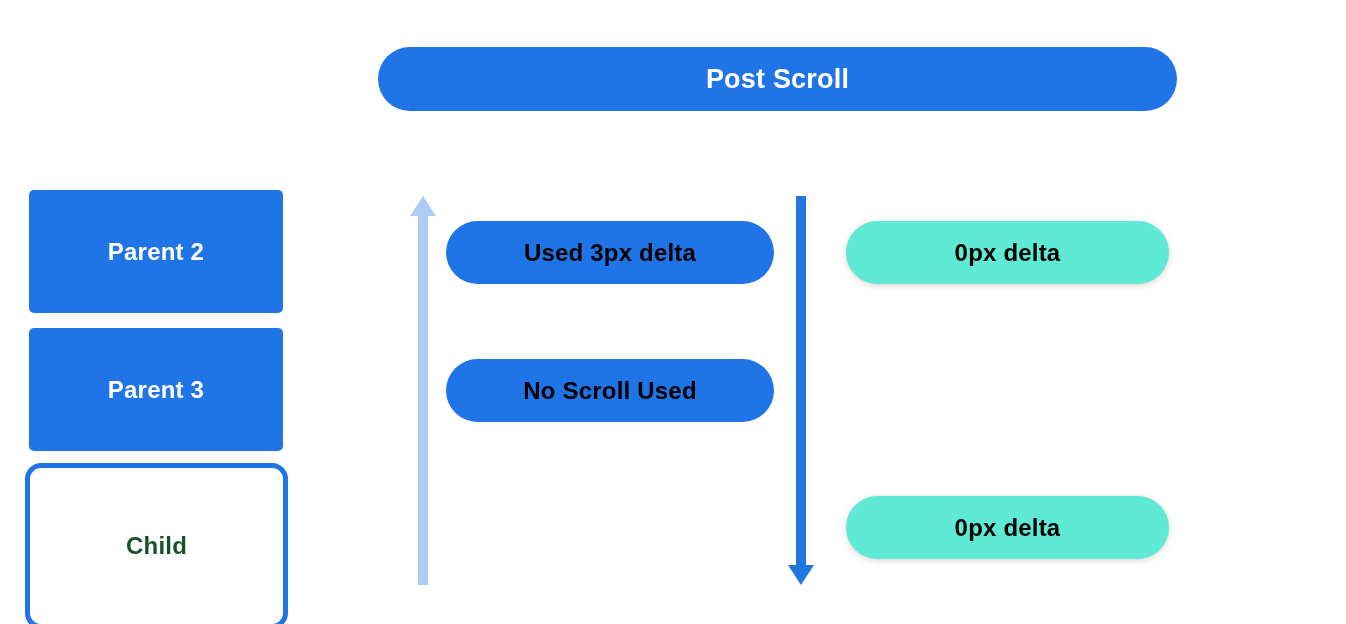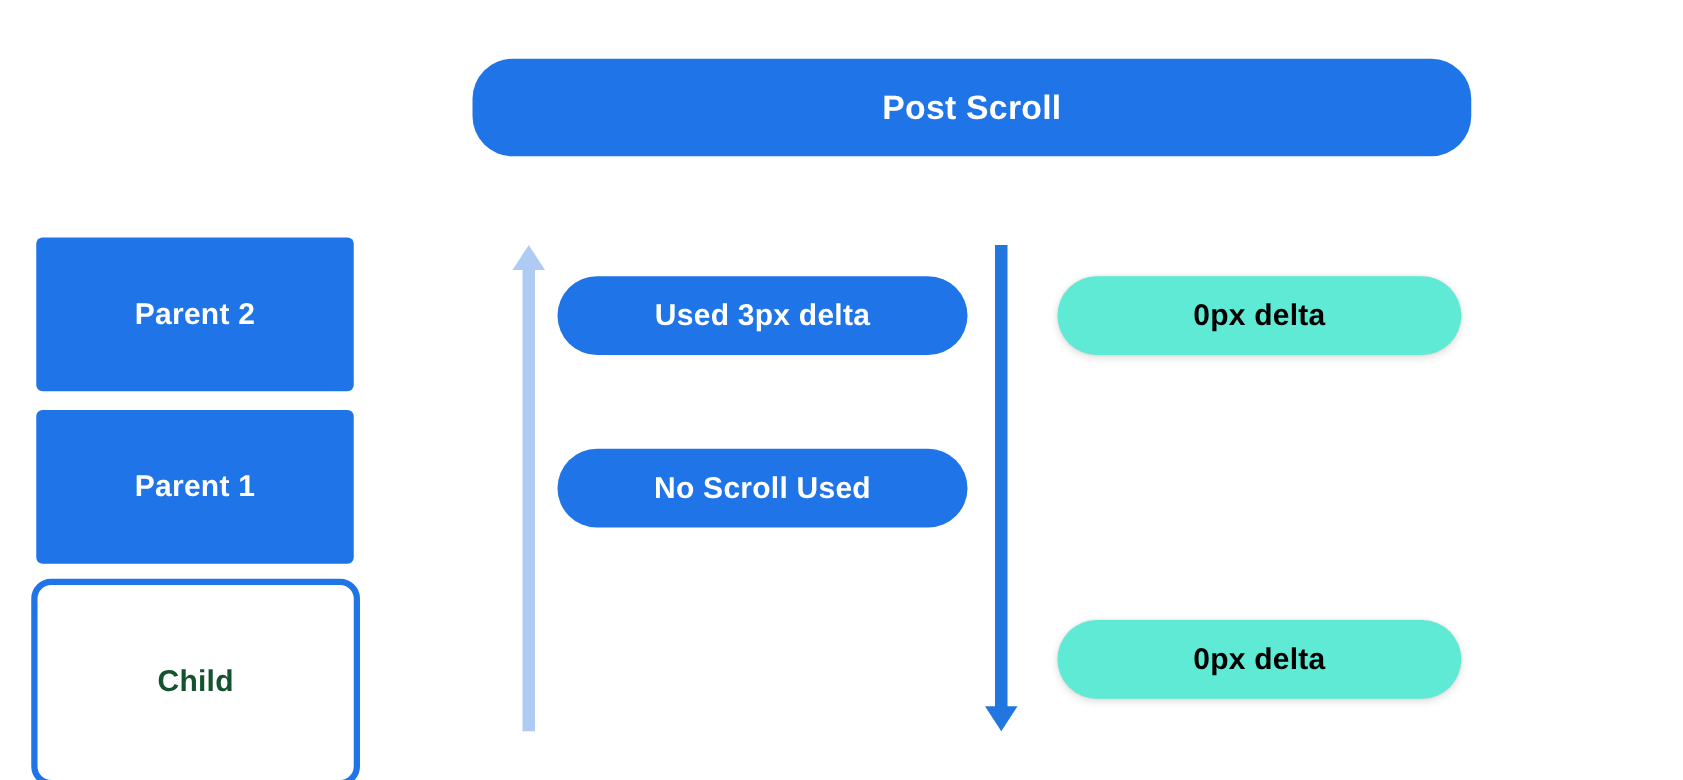--- a/index.html
+++ b/index.html
@@ -18,21 +18,21 @@
     background: #ffffff;
     overflow: hidden;
   }
 
   
   .banner {
     position: absolute;
     left: 378px;
     top: 47px;
     width: 799px;
-    height: 78px;
+    height: 64px;
     background: #1f74e8;
     border-radius: 32px;
     display: flex;
     align-items: center;
     justify-content: center;
     color: #ffffff;
     font-size: 27px;
     font-weight: bold;
     letter-spacing: 0.2px;
   }
@@ -128,21 +128,21 @@
     justify-content: center;
     font-size: 24px;
     font-weight: bold;
     letter-spacing: 0.2px;
     box-sizing: border-box;
   }
   .pill.blue {
     left: 446px;
     width: 328px;
     background: #1f74e8;
-    color: #ffffff;
+    color: #000000;
   }
   .pill.white {
     left: 846px;
     width: 323px;
     background: #5eead4;
     color: #000000;
     box-shadow: 0 2px 7px rgba(0, 0, 0, 0.14), 0 0 2px rgba(0, 0, 0, 0.10);
   }
   .pill-used3 { top: 221px; }
   .pill-nodelta { top: 359px; }
@@ -156,21 +156,21 @@
 
   <div class="banner">
     <span>Post Scroll</span>
   </div>
 
   <div class="node filled node-p2">
     <span>Parent 2</span>
   </div>
 
   <div class="node filled node-p1">
-    <span>Parent 1</span>
+    <span>Parent 3</span>
   </div>
 
   <div class="node outlined node-child">
     <span>Child</span>
   </div>
 
   <div class="arrow arrow-up">
     <div class="head"></div>
     <div class="shaft"></div>
   </div>

